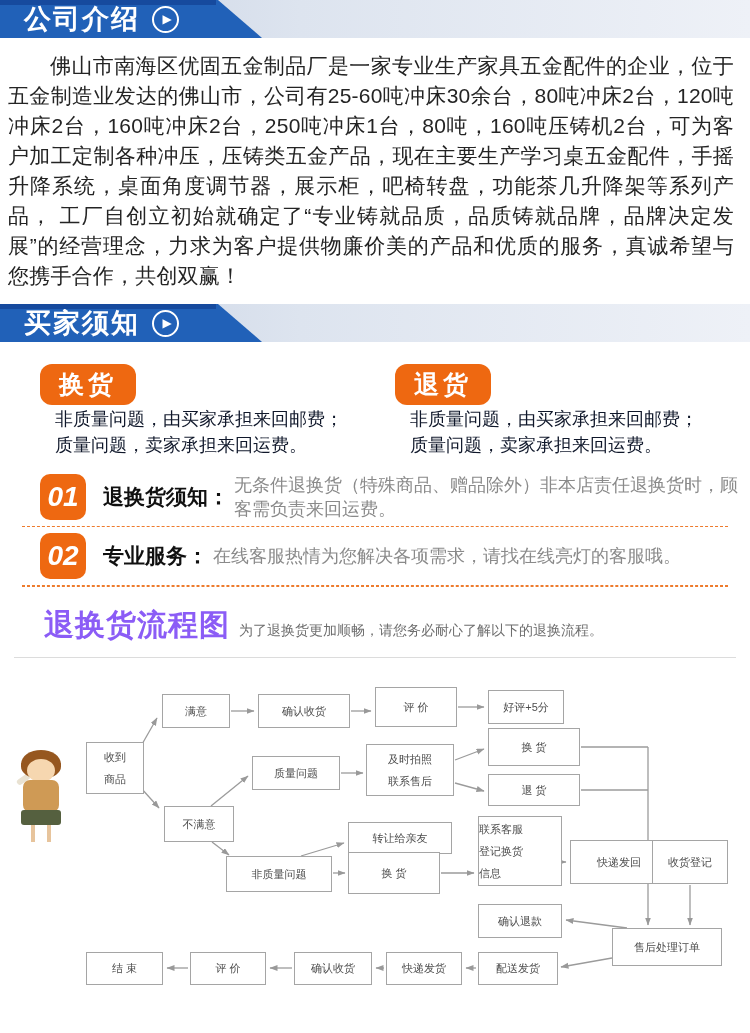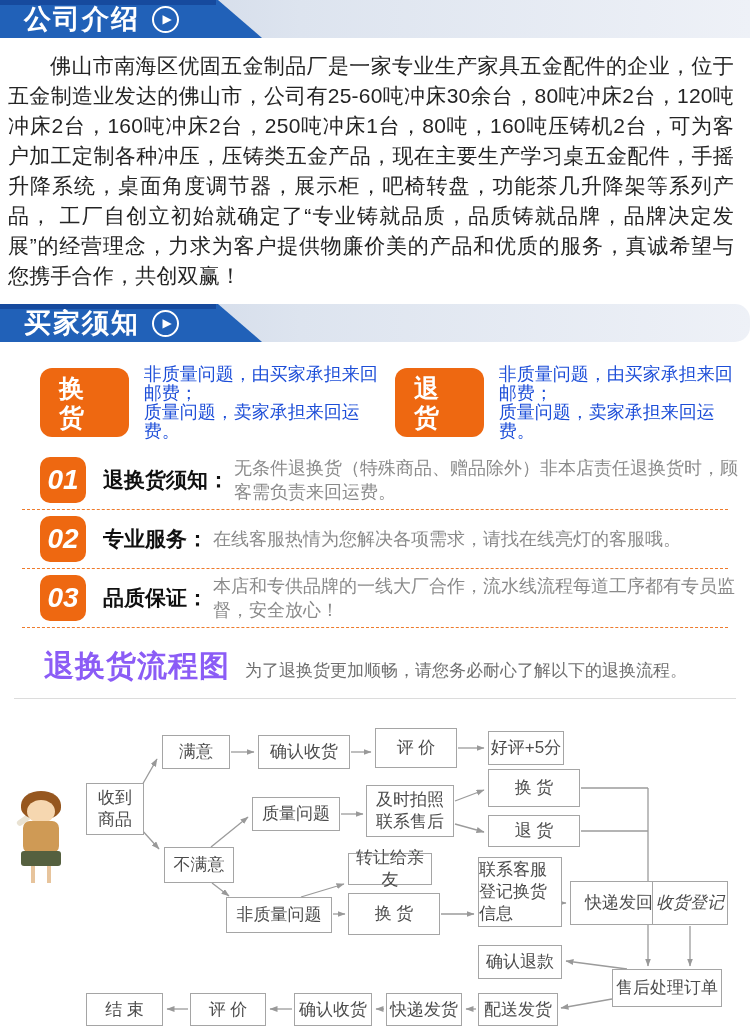--- a/index.html
+++ b/index.html
@@ -17,43 +17,43 @@
   .ribbon-blue::before { content:""; position:absolute; left:0; top:0; width:216px; height:5px; background:#164a9e; }
   .ribbon-title { color:#fff; font-size:27px; font-weight:bold; letter-spacing:2px; line-height:1; }
   .play { margin-left:12px; width:27px; height:27px; border:2px solid #fff; border-radius:50%;
     color:#fff; display:inline-flex; align-items:center; justify-content:center;
     font-size:12px; line-height:1; padding-left:3px; }
   
   .intro { margin:13px 16px 0 8px; font-size:21px; line-height:30px; color:#242424;
     text-indent:2em; letter-spacing:0.2px; text-align:justify; }
   
   .policies { display:flex; margin:22px 0 0 40px; }
-  .policy { display:flex; align-items:center; width:358px; }
+  .policy { display:flex; align-items:flex-start; width:358px;flex-direction:column; }
   .pill { background:#ee6811; color:#fff; font-weight:bold; font-size:25px;
     padding:6px 19px; border-radius:12px; letter-spacing:4px; line-height:1.15; }
-  .policy-text { margin-left:15px; color:#1d4ed8; font-size:18px; line-height:19px; padding-top:1px; }
+  .policy-text { margin-left:15px; color:#0f172a; font-size:18px; line-height:26px; padding-top:1px; }
   
   .notices { margin-top:10px; }
   .notice { display:flex; align-items:center; height:58px; padding-left:40px; }
   .badge { flex:0 0 46px; width:46px; height:46px; background:#ee6811; border-radius:10px;
     color:#fff; font-weight:bold; font-style:italic; font-size:28px;
     display:flex; align-items:center; justify-content:center; }
   .notice-title { font-size:21px; font-weight:bold; color:#101010; margin-left:17px; white-space:nowrap; }
   .notice-desc { font-size:18px; color:#8a8a8a; margin-left:5px; }
   .dashed { border-bottom:1px dashed #ee7b2d; margin:0 22px; }
   
   .flow-head { margin:18px 0 0 44px; display:flex; align-items:baseline; }
   .flow-title { font-size:30px; font-weight:bold; color:#8b5cf6; letter-spacing:1px; }
-  .flow-sub { font-size:17px; color:#6e6e6e; margin-left:15px; }
+  .flow-sub { font-size:14px; color:#6e6e6e; margin-left:9px; }
   .flow-rule { border:none; border-top:1px solid #dcdcdc; margin:11px 14px 0 14px; }
   
   .chart { position:relative; height:344px; margin-top:8px; }
   .chart svg { position:absolute; left:0; top:0; pointer-events:none; }
   .node { position:absolute; border:1px solid #a5a5a5; background:#fff; color:#4c4c4c;
-    font-size:17px; line-height:22px; display:flex; align-items:center; justify-content:center;
+    font-size:11px; line-height:22px; display:flex; align-items:center; justify-content:center;
     text-align:center; white-space:pre-line; }
   .node.left-align { justify-content:flex-start; text-align:left; }
   
   .mascot { position:absolute; left:14px; top:84px; width:54px; height:100px; }
   .mascot .hair { position:absolute; left:7px; top:0; width:40px; height:28px;
     background:#96571f; border-radius:55% 55% 45% 45%; }
   .mascot .face { position:absolute; left:13px; top:9px; width:28px; height:23px;
     background:#f6d7b0; border-radius:50%; }
   .mascot .body { position:absolute; left:9px; top:30px; width:36px; height:32px;
     background:#cf9a55; border-radius:7px; }
@@ -69,21 +69,21 @@
 
 <div class="ribbon">
   <div class="ribbon-blue">
     <span class="ribbon-title">公司介绍</span>
     <span class="play">▶</span>
   </div>
 </div>
 
 <p class="intro">佛山市南海区优固五金制品厂是一家专业生产家具五金配件的企业，位于五金制造业发达的佛山市，公司有25-60吨冲床30余台，80吨冲床2台，120吨冲床2台，160吨冲床2台，250吨冲床1台，80吨，160吨压铸机2台，可为客户加工定制各种冲压，压铸类五金产品，现在主要生产学习桌五金配件，手摇升降系统，桌面角度调节器，展示柜，吧椅转盘，功能茶几升降架等系列产品， 工厂自创立初始就确定了“专业铸就品质，品质铸就品牌，品牌决定发展”的经营理念，力求为客户提供物廉价美的产品和优质的服务，真诚希望与您携手合作，共创双赢！</p>
 
-<div class="ribbon" style="margin-top:13px;border-radius:15px;">
+<div class="ribbon" style="margin-top:13px;">
   <div class="ribbon-blue">
     <span class="ribbon-title">买家须知</span>
     <span class="play">▶</span>
   </div>
 </div>
 
 <div class="policies">
   <div class="policy">
     <span class="pill">换货</span>
     <div class="policy-text">
@@ -106,25 +106,20 @@
     <span class="notice-title">退换货须知：</span>
     <span class="notice-desc">无条件退换货（特殊商品、赠品除外）非本店责任退换货时，顾客需负责来回运费。</span>
   </div>
   <div class="dashed"></div>
   <div class="notice">
     <span class="badge">02</span>
     <span class="notice-title">专业服务：</span>
     <span class="notice-desc">在线客服热情为您解决各项需求，请找在线亮灯的客服哦。</span>
   </div>
   <div class="dashed"></div>
-  <div class="notice">
-    <span class="badge">03</span>
-    <span class="notice-title">品质保证：</span>
-    <span class="notice-desc">本店和专供品牌的一线大厂合作，流水线流程每道工序都有专员监督，安全放心！</span>
-  </div>
   <div class="dashed"></div>
 </div>
 
 <div class="flow-head">
   <span class="flow-title">退换货流程图</span>
   <span class="flow-sub">为了退换货更加顺畅，请您务必耐心了解以下的退换流程。</span>
 </div>
 <hr class="flow-rule">
 
 <div class="chart">
@@ -178,28 +173,28 @@
   <div class="node" style="left:162px;top:28px;width:68px;height:34px;">满意</div>
   <div class="node" style="left:258px;top:28px;width:92px;height:34px;">确认收货</div>
   <div class="node" style="left:375px;top:21px;width:82px;height:40px;">评 价</div>
   <div class="node" style="left:488px;top:24px;width:76px;height:34px;">好评+5分</div>
   <div class="node" style="left:252px;top:90px;width:88px;height:34px;">质量问题</div>
   <div class="node" style="left:366px;top:78px;width:88px;height:52px;">及时拍照
 联系售后</div>
   <div class="node" style="left:488px;top:62px;width:92px;height:38px;">换 货</div>
   <div class="node" style="left:488px;top:108px;width:92px;height:32px;">退 货</div>
   <div class="node" style="left:164px;top:140px;width:70px;height:36px;">不满意</div>
-  <div class="node" style="left:348px;top:146px;width:84px;height:32px;">转让给亲友</div>
+  <div class="node" style="left:348px;top:156px;width:104px;height:32px;">转让给亲友</div>
   <div class="node" style="left:226px;top:190px;width:106px;height:36px;">非质量问题</div>
   <div class="node" style="left:348px;top:186px;width:92px;height:42px;">换 货</div>
   <div class="node left-align" style="left:478px;top:150px;width:84px;height:70px;">联系客服
 登记换货
 信息</div>
   <div class="node" style="left:570px;top:174px;width:98px;height:44px;">快递发回</div>
-  <div class="node" style="left:652px;top:174px;width:76px;height:44px;font-style:italic;">收货登记</div>
+  <div class="node" style="left:652px;top:174px;width:76px;height:44px;">收货登记</div>
   <div class="node" style="left:478px;top:238px;width:84px;height:34px;">确认退款</div>
   <div class="node" style="left:612px;top:262px;width:110px;height:38px;">售后处理订单</div>
   <div class="node" style="left:478px;top:286px;width:80px;height:33px;">配送发货</div>
   <div class="node" style="left:386px;top:286px;width:76px;height:33px;">快递发货</div>
   <div class="node" style="left:294px;top:286px;width:78px;height:33px;">确认收货</div>
   <div class="node" style="left:190px;top:286px;width:76px;height:33px;">评 价</div>
   <div class="node" style="left:86px;top:286px;width:77px;height:33px;">结 束</div>
 </div>
 
 </body></html>

